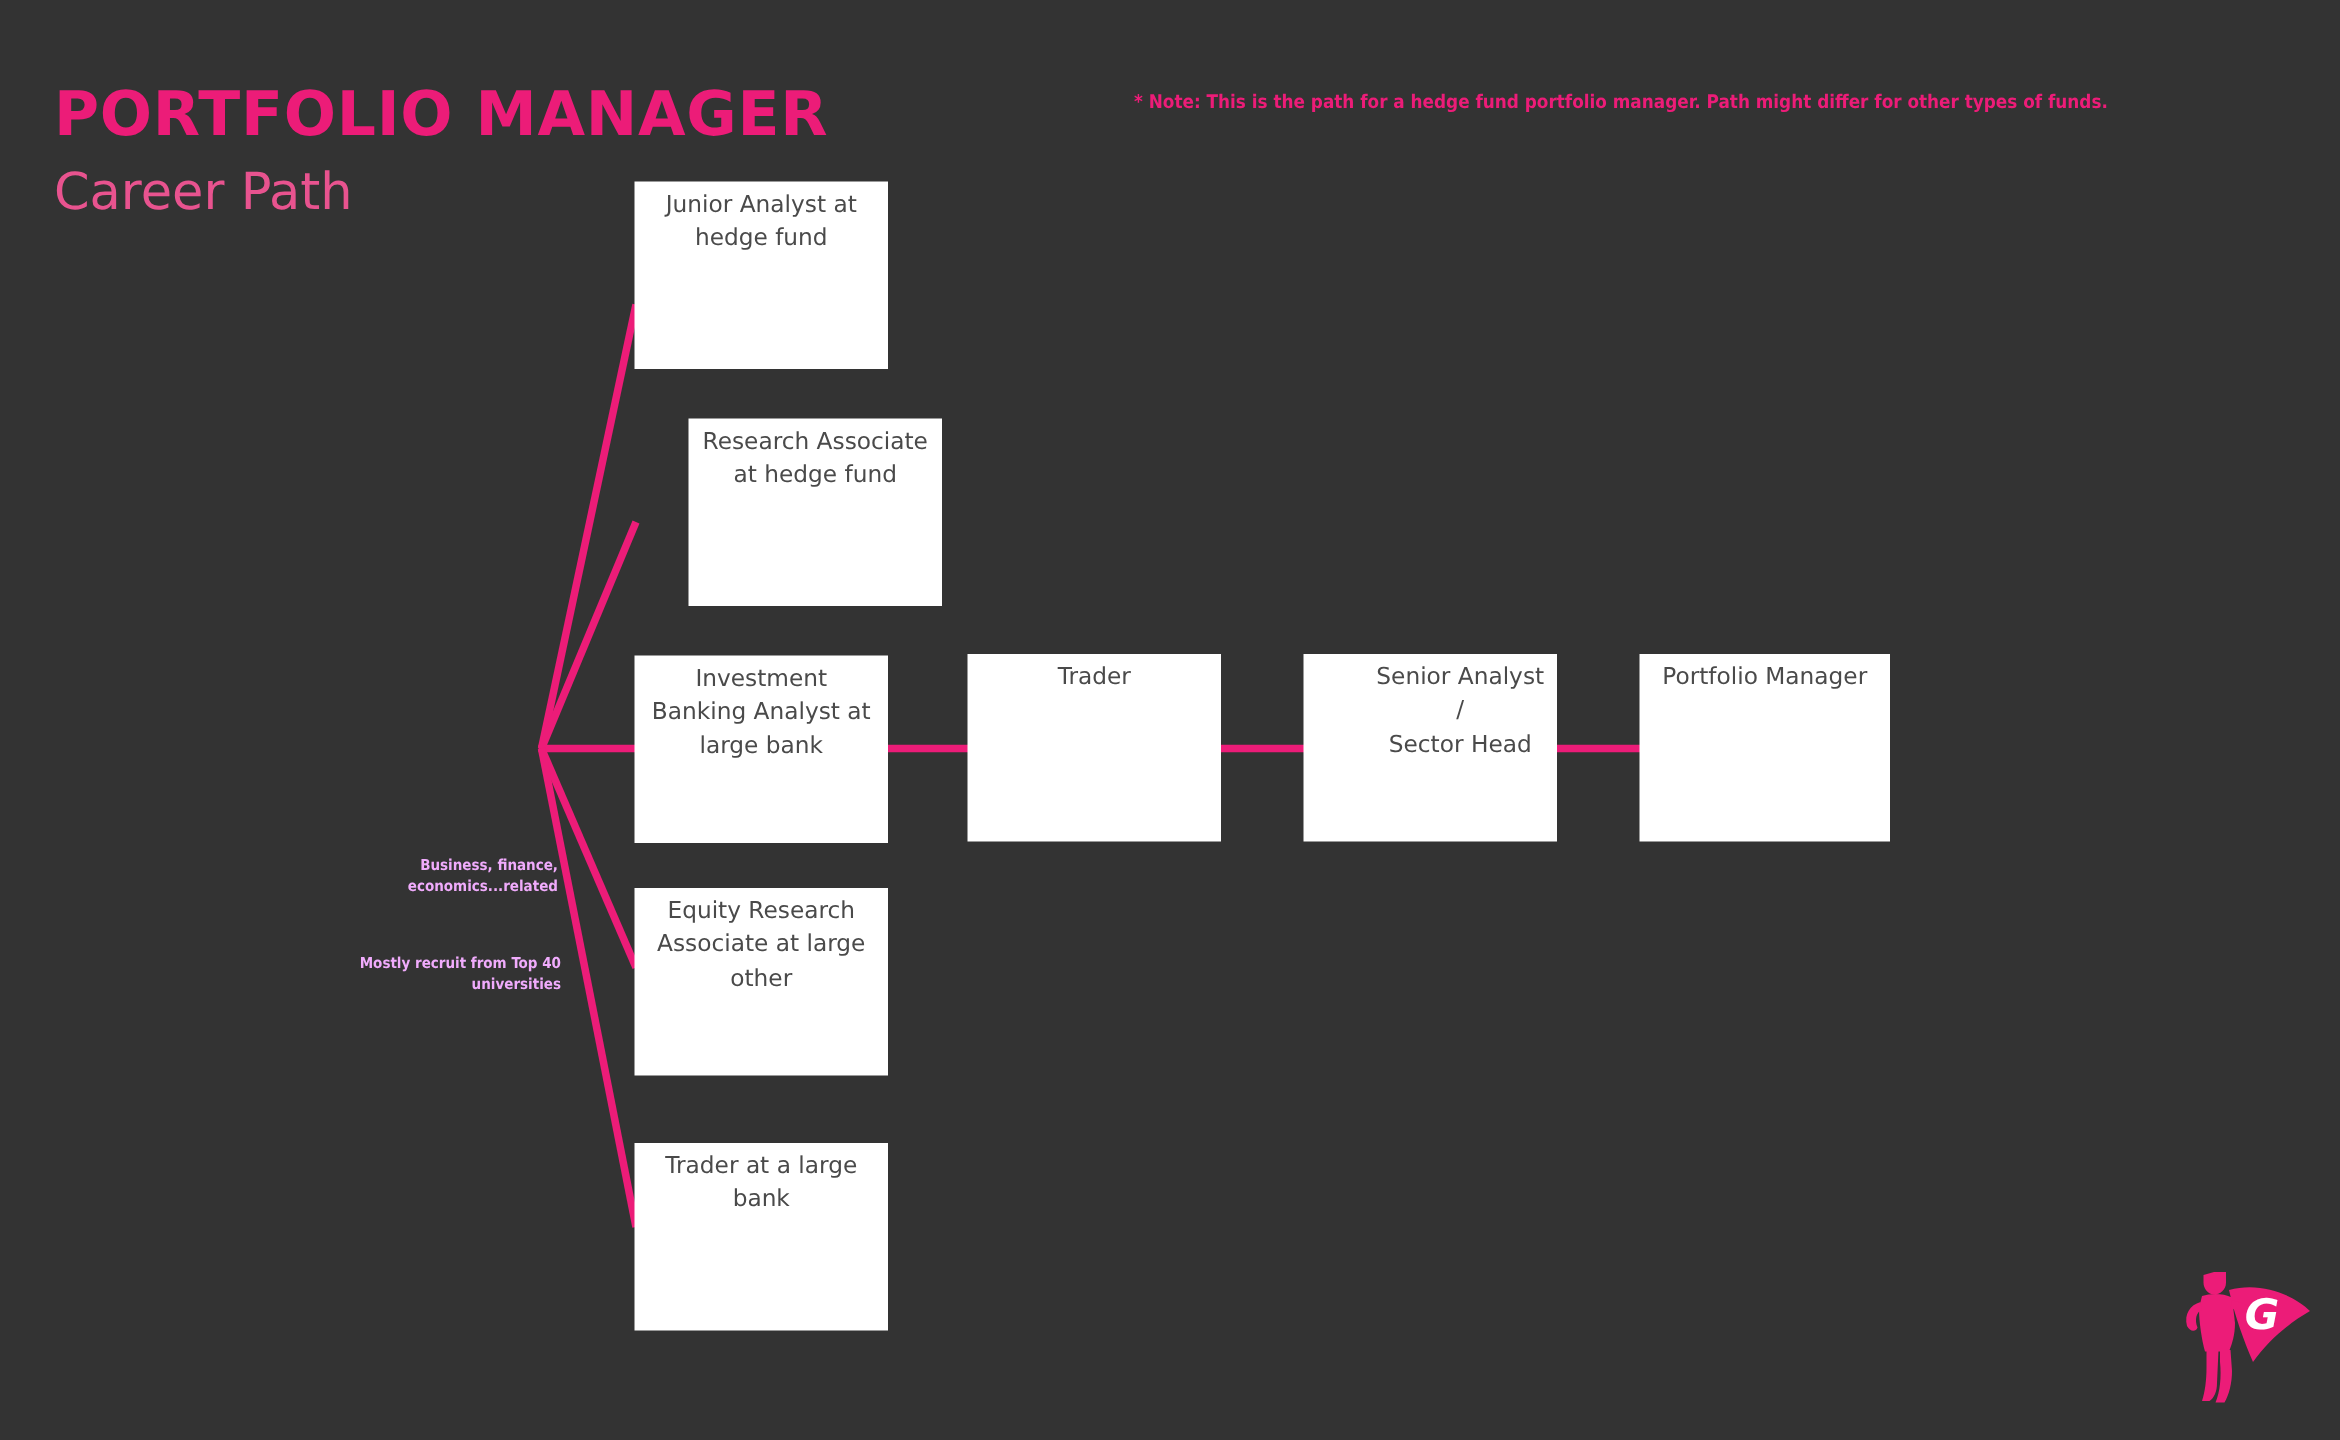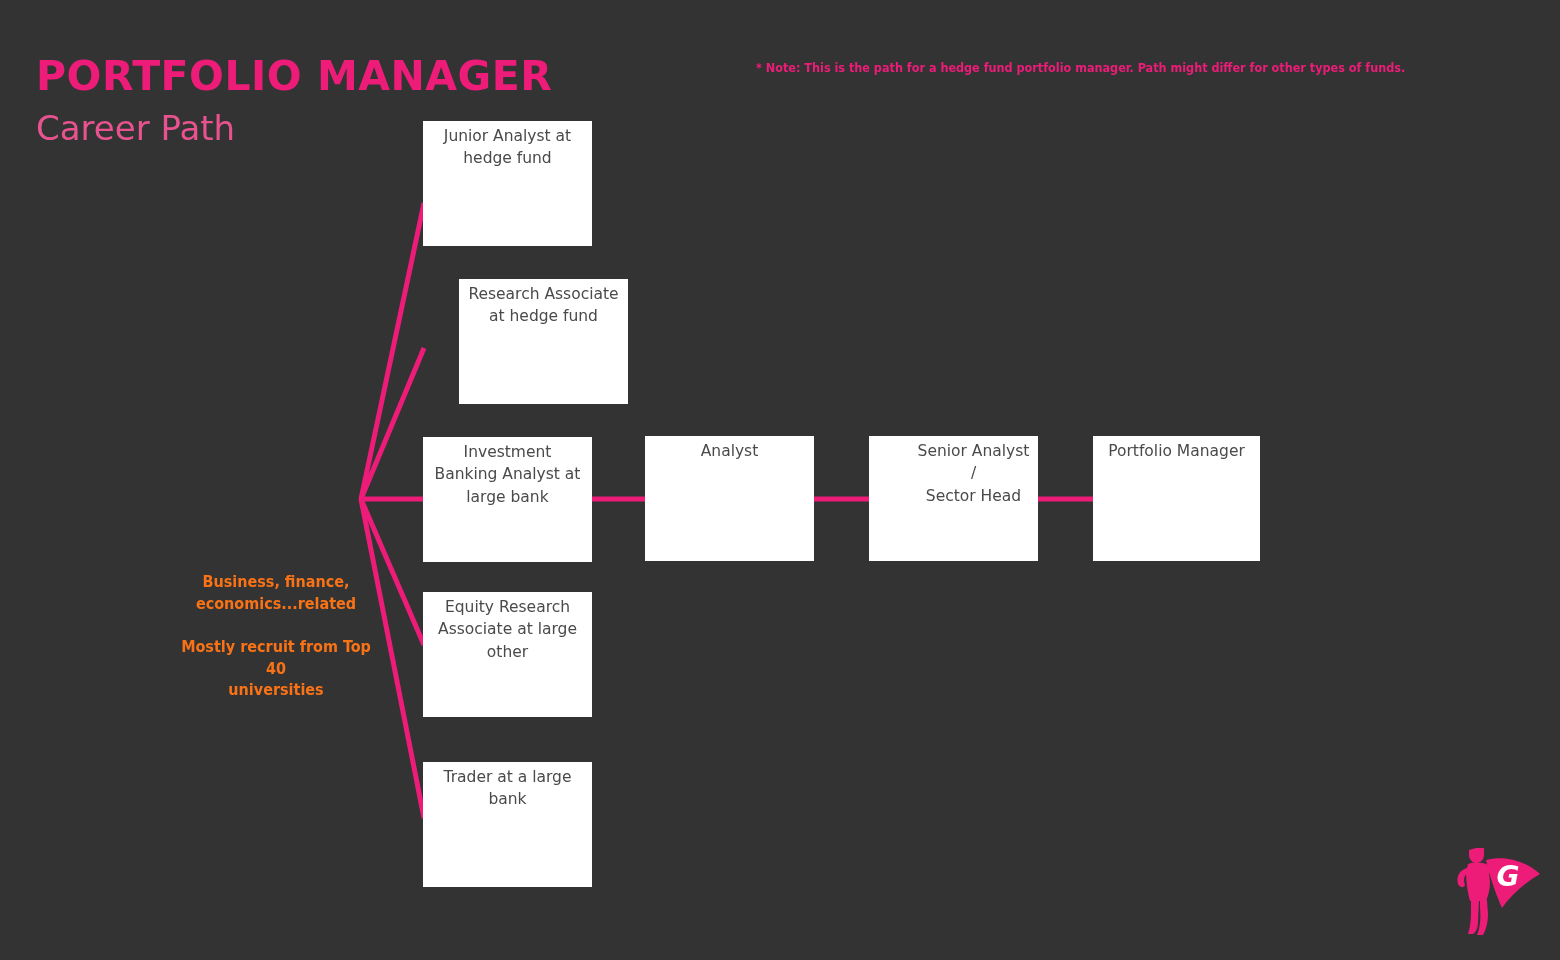--- a/index.html
+++ b/index.html
@@ -95,24 +95,24 @@
   #node-equity-research { left: 423px; top: 592px; width: 169px; height: 125px; }
   #node-trader          { left: 423px; top: 750px; width: 169px; height: 125px; margin-top: 12px; }
   #node-analyst         { left: 645px; top: 436px; width: 169px; height: 125px; }
   #node-senior-analyst  { left: 869px; top: 436px; width: 169px; height: 125px; padding-left: 48px; }
   #node-portfolio-mgr   { left: 1093px; top: 436px; width: 167px; height: 125px; }
 
   
   .caption {
     position: absolute;
     font-family: "DejaVu Sans Condensed", "DejaVu Sans", sans-serif;
-    font-size: 16px;
+    font-size: 10px;
     font-weight: bold;
-    color: #f97316;
-    text-align: center;
+    color: #f0abfc;
+    text-align: right;
     line-height: 1.35;
     white-space: pre-line;
   }
   #caption-majors    { left: 180px; top: 571px; width: 192px; }
   #caption-recruit   { left: 178px; top: 636px; width: 196px; }
 
   
   #logo {
     position: absolute;
     left: 1446px;
@@ -173,21 +173,21 @@
 Associate at large
 other</span>
   </div>
 
   <div class="node" id="node-trader">
     <span class="node-label">Trader at a large
 bank</span>
   </div>
 
   <div class="node" id="node-analyst">
-    <span class="node-label">Analyst</span>
+    <span class="node-label">Trader</span>
   </div>
 
   <div class="node" id="node-senior-analyst">
     <span class="node-label">Senior Analyst /
 Sector Head</span>
   </div>
 
   <div class="node" id="node-portfolio-mgr">
     <span class="node-label">Portfolio Manager</span>
   </div>

